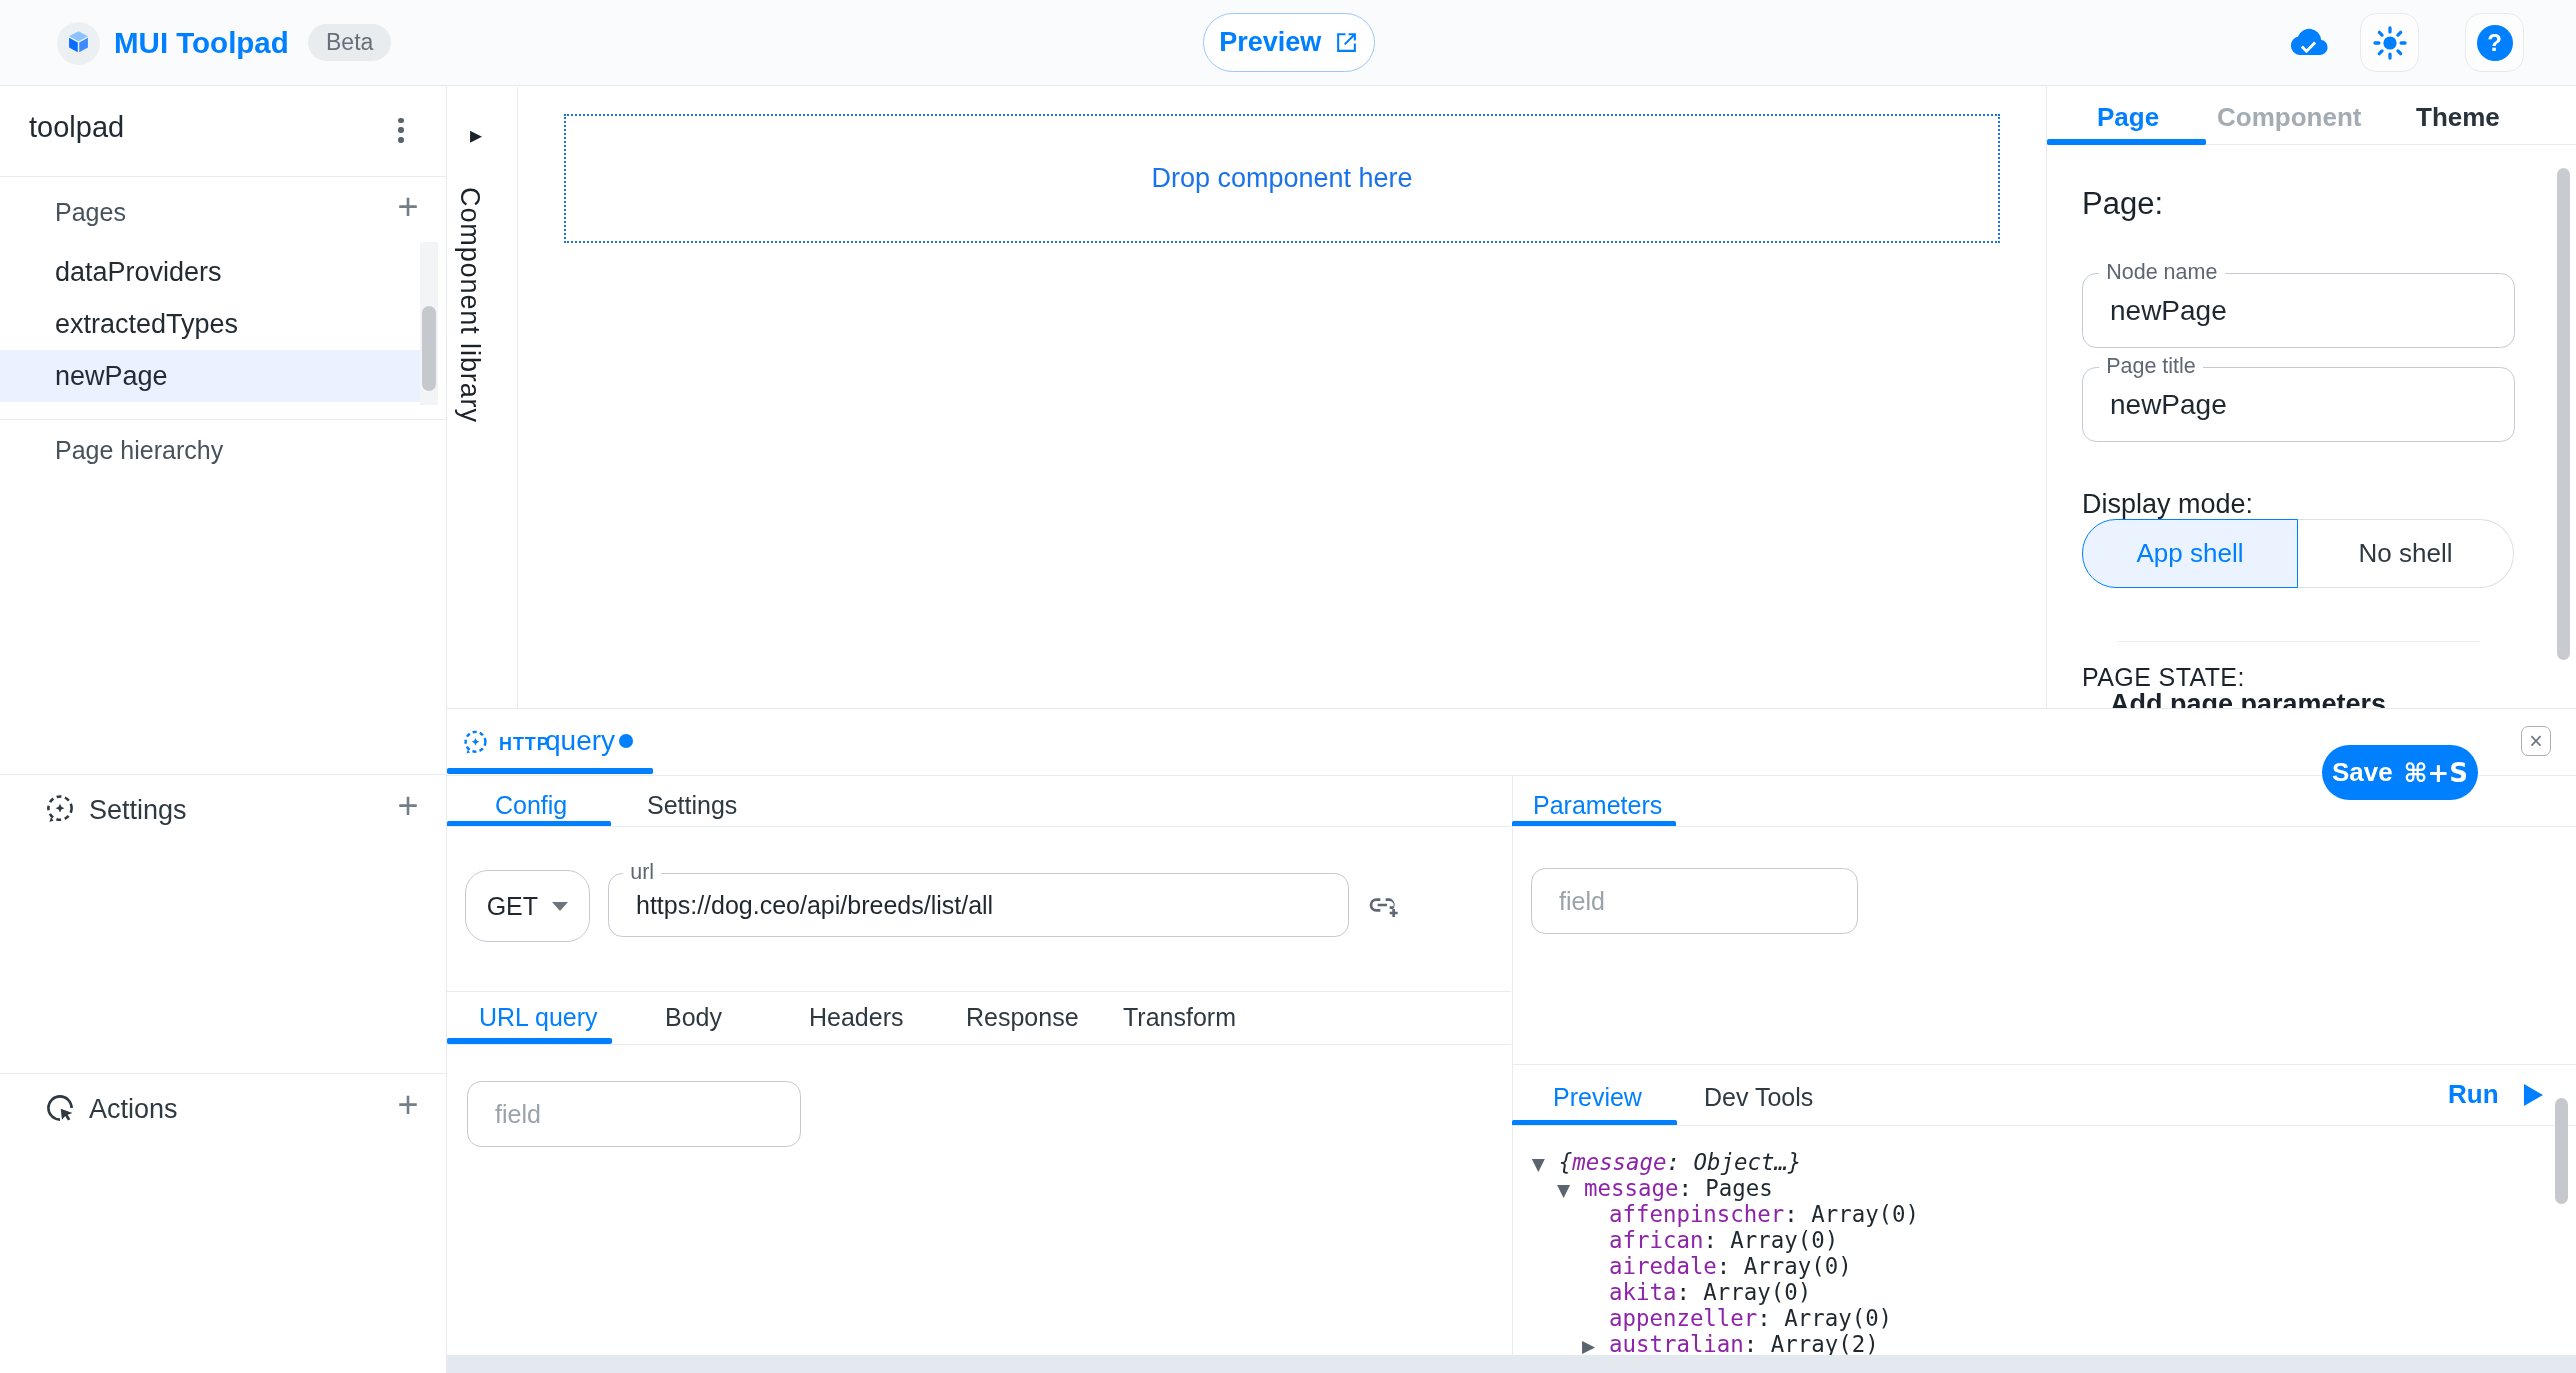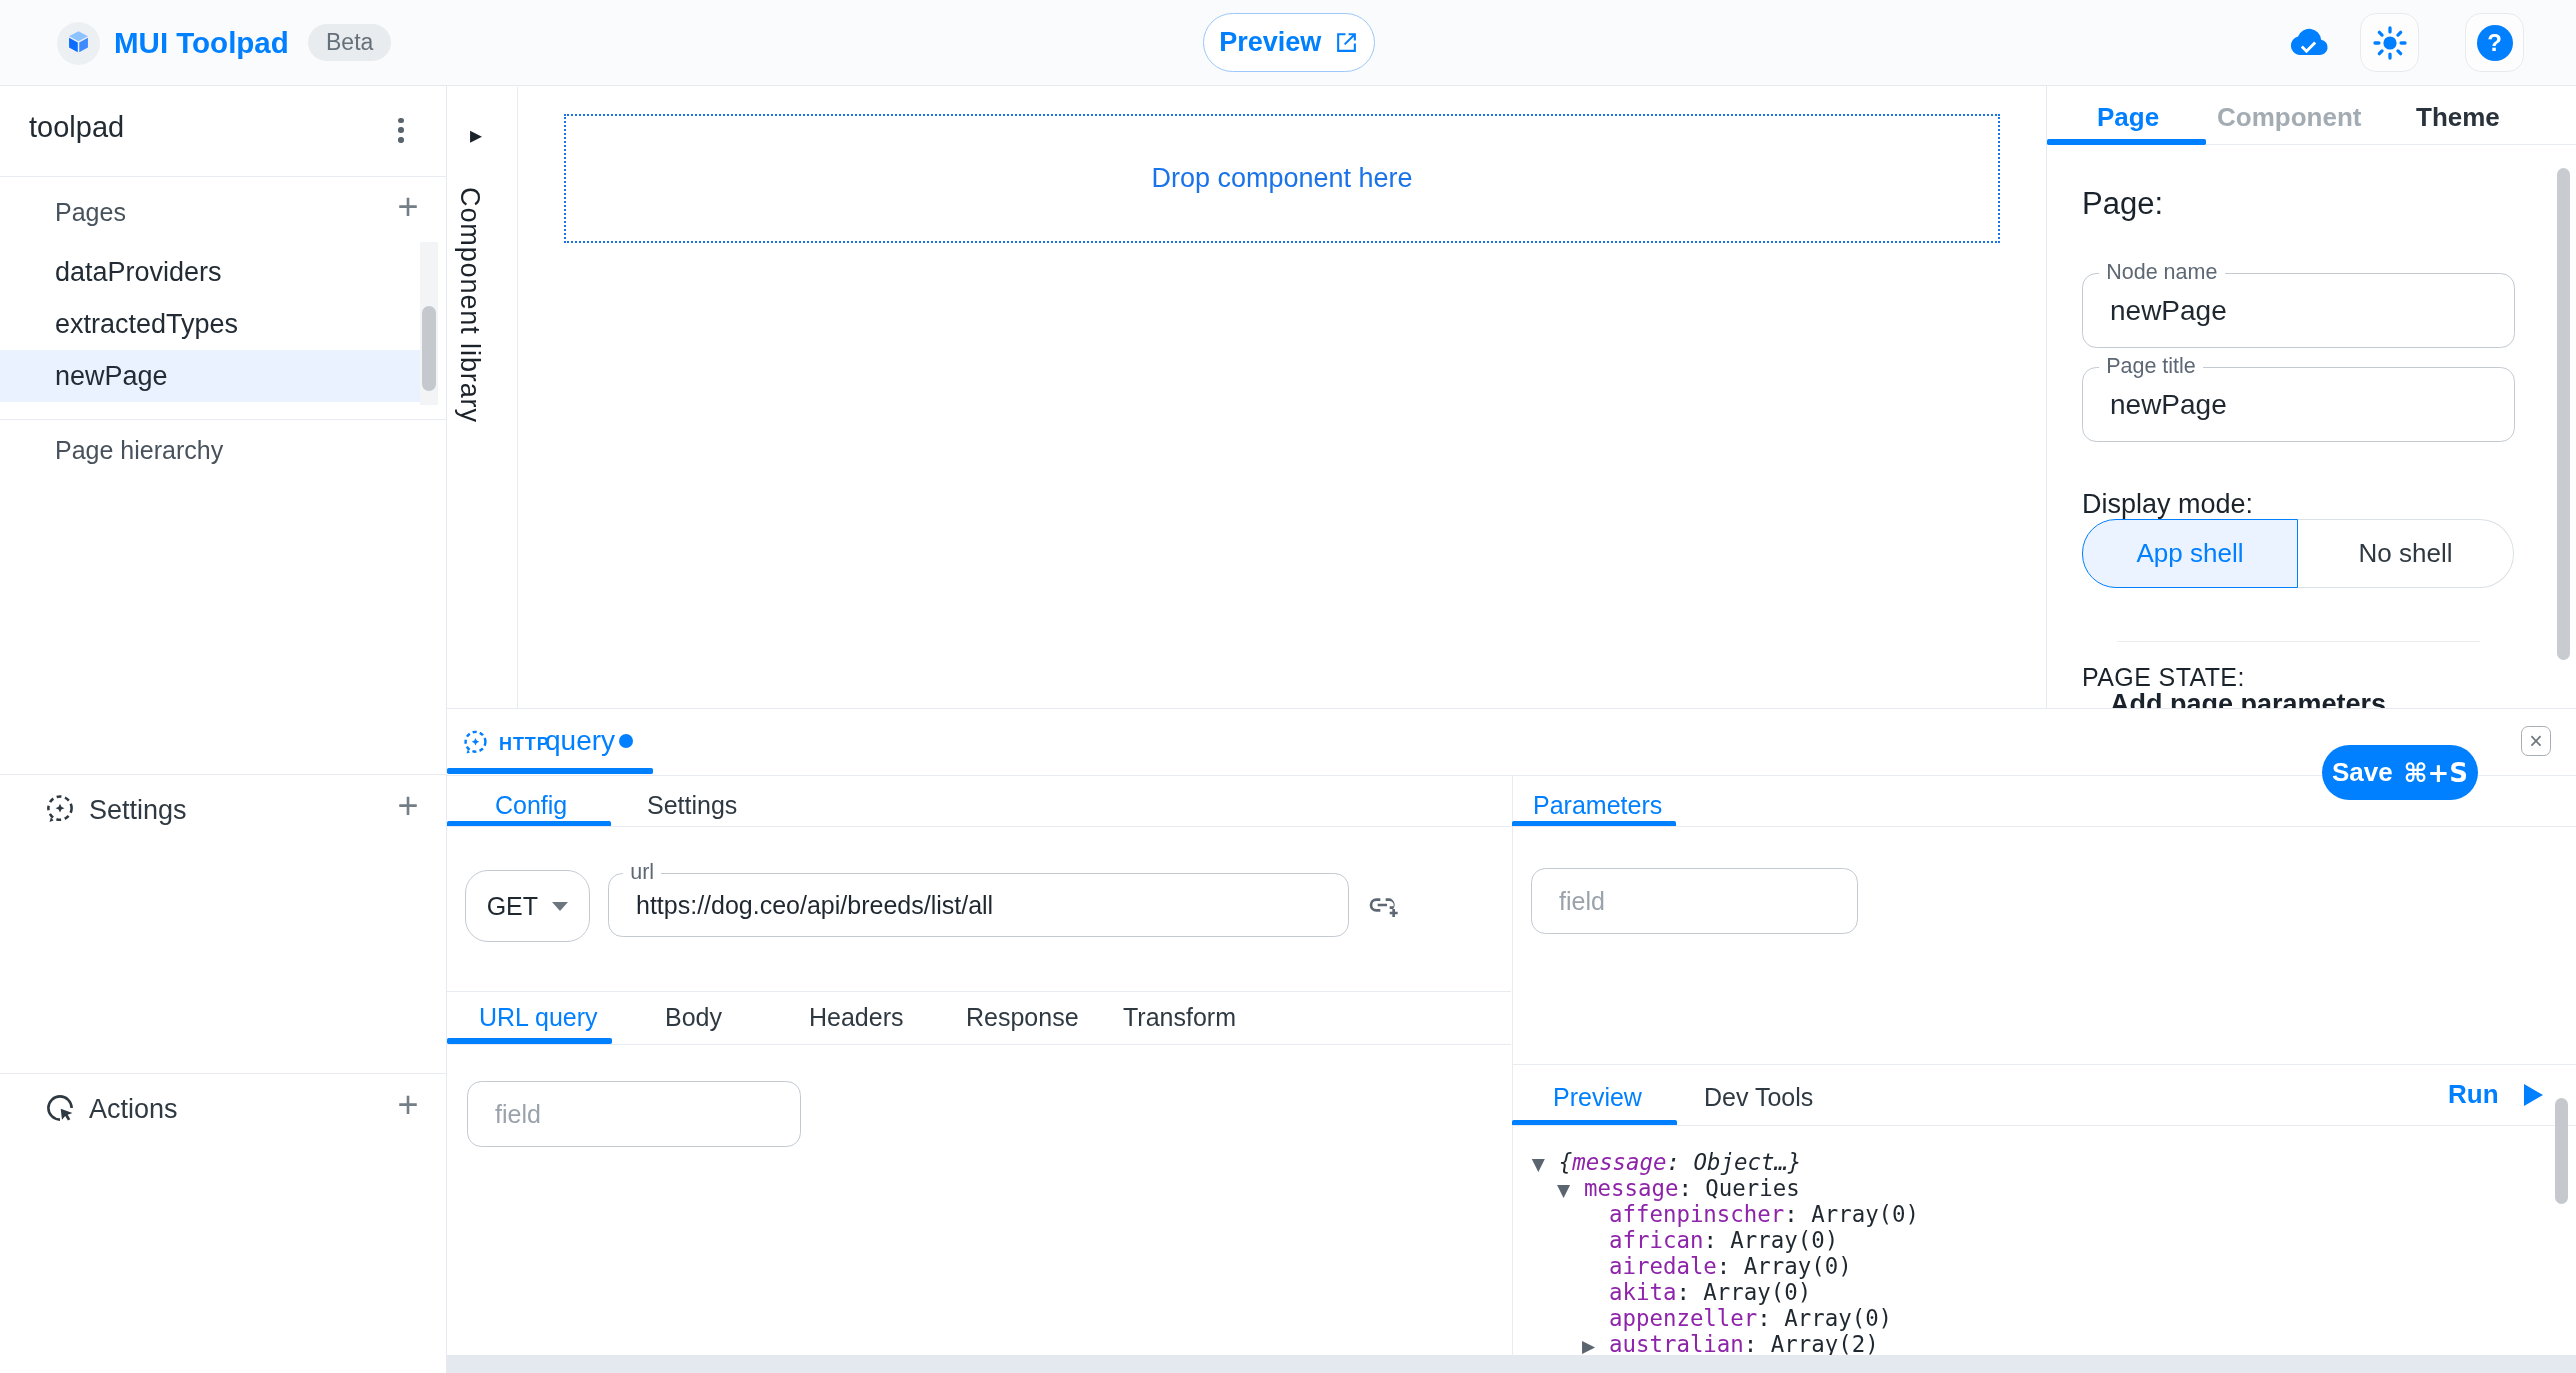--- a/index.html
+++ b/index.html
@@ -217,21 +217,21 @@
   <div class="tab-label" style="left:1704px;top:1083px;">Dev Tools</div>
   <div class="abs" style="left:2448px;top:1079px;display:flex;align-items:center;gap:25px;cursor:pointer;">
     <span class="blue" style="font-size:26px;font-weight:700;">Run</span>
     <span class="play"></span>
   </div>
   <div class="tab-underline" style="left:1512px;top:1120px;width:165px;"></div>
   <div class="hline" style="left:1512px;top:1125px;width:1064px;"></div>
 
   <div class="abs" id="preview-tree" style="left:1512px;top:1136px;width:1029px;height:219px;overflow:hidden;padding-top:12.5px;box-sizing:border-box;">
       <div class="tree-line it" style="padding-left: 19.7px;"><span class="exp">▼</span><span class="tv">{</span><span class="tk">message</span><span class="tv">: Object…}</span></div>
-      <div class="tree-line" style="padding-left: 45px;"><span class="exp">▼</span><span class="tk">message</span><span class="tv">: Queries</span></div>
+      <div class="tree-line" style="padding-left: 45px;"><span class="exp">▼</span><span class="tk">message</span><span class="tv">: Pages</span></div>
       <div class="tree-line" style="padding-left: 70px;"><span class="exp"> </span><span class="tk">affenpinscher</span><span class="tv">: Array(0)</span></div>
       <div class="tree-line" style="padding-left: 70px;"><span class="exp"> </span><span class="tk">african</span><span class="tv">: Array(0)</span></div>
       <div class="tree-line" style="padding-left: 70px;"><span class="exp"> </span><span class="tk">airedale</span><span class="tv">: Array(0)</span></div>
       <div class="tree-line" style="padding-left: 70px;"><span class="exp"> </span><span class="tk">akita</span><span class="tv">: Array(0)</span></div>
       <div class="tree-line" style="padding-left: 70px;"><span class="exp"> </span><span class="tk">appenzeller</span><span class="tv">: Array(0)</span></div>
       <div class="tree-line" style="padding-left: 70px;"><span class="exp">▶</span><span class="tk">australian</span><span class="tv">: Array(2)</span></div>
     </div>
   <div class="scroll-thumb" style="left:2555px;top:1098px;width:12.5px;height:106px;"></div>
 
   <div class="abs" style="left:447px;top:1355px;width:2129px;height:19px;background:#e3e9ef;"></div>

